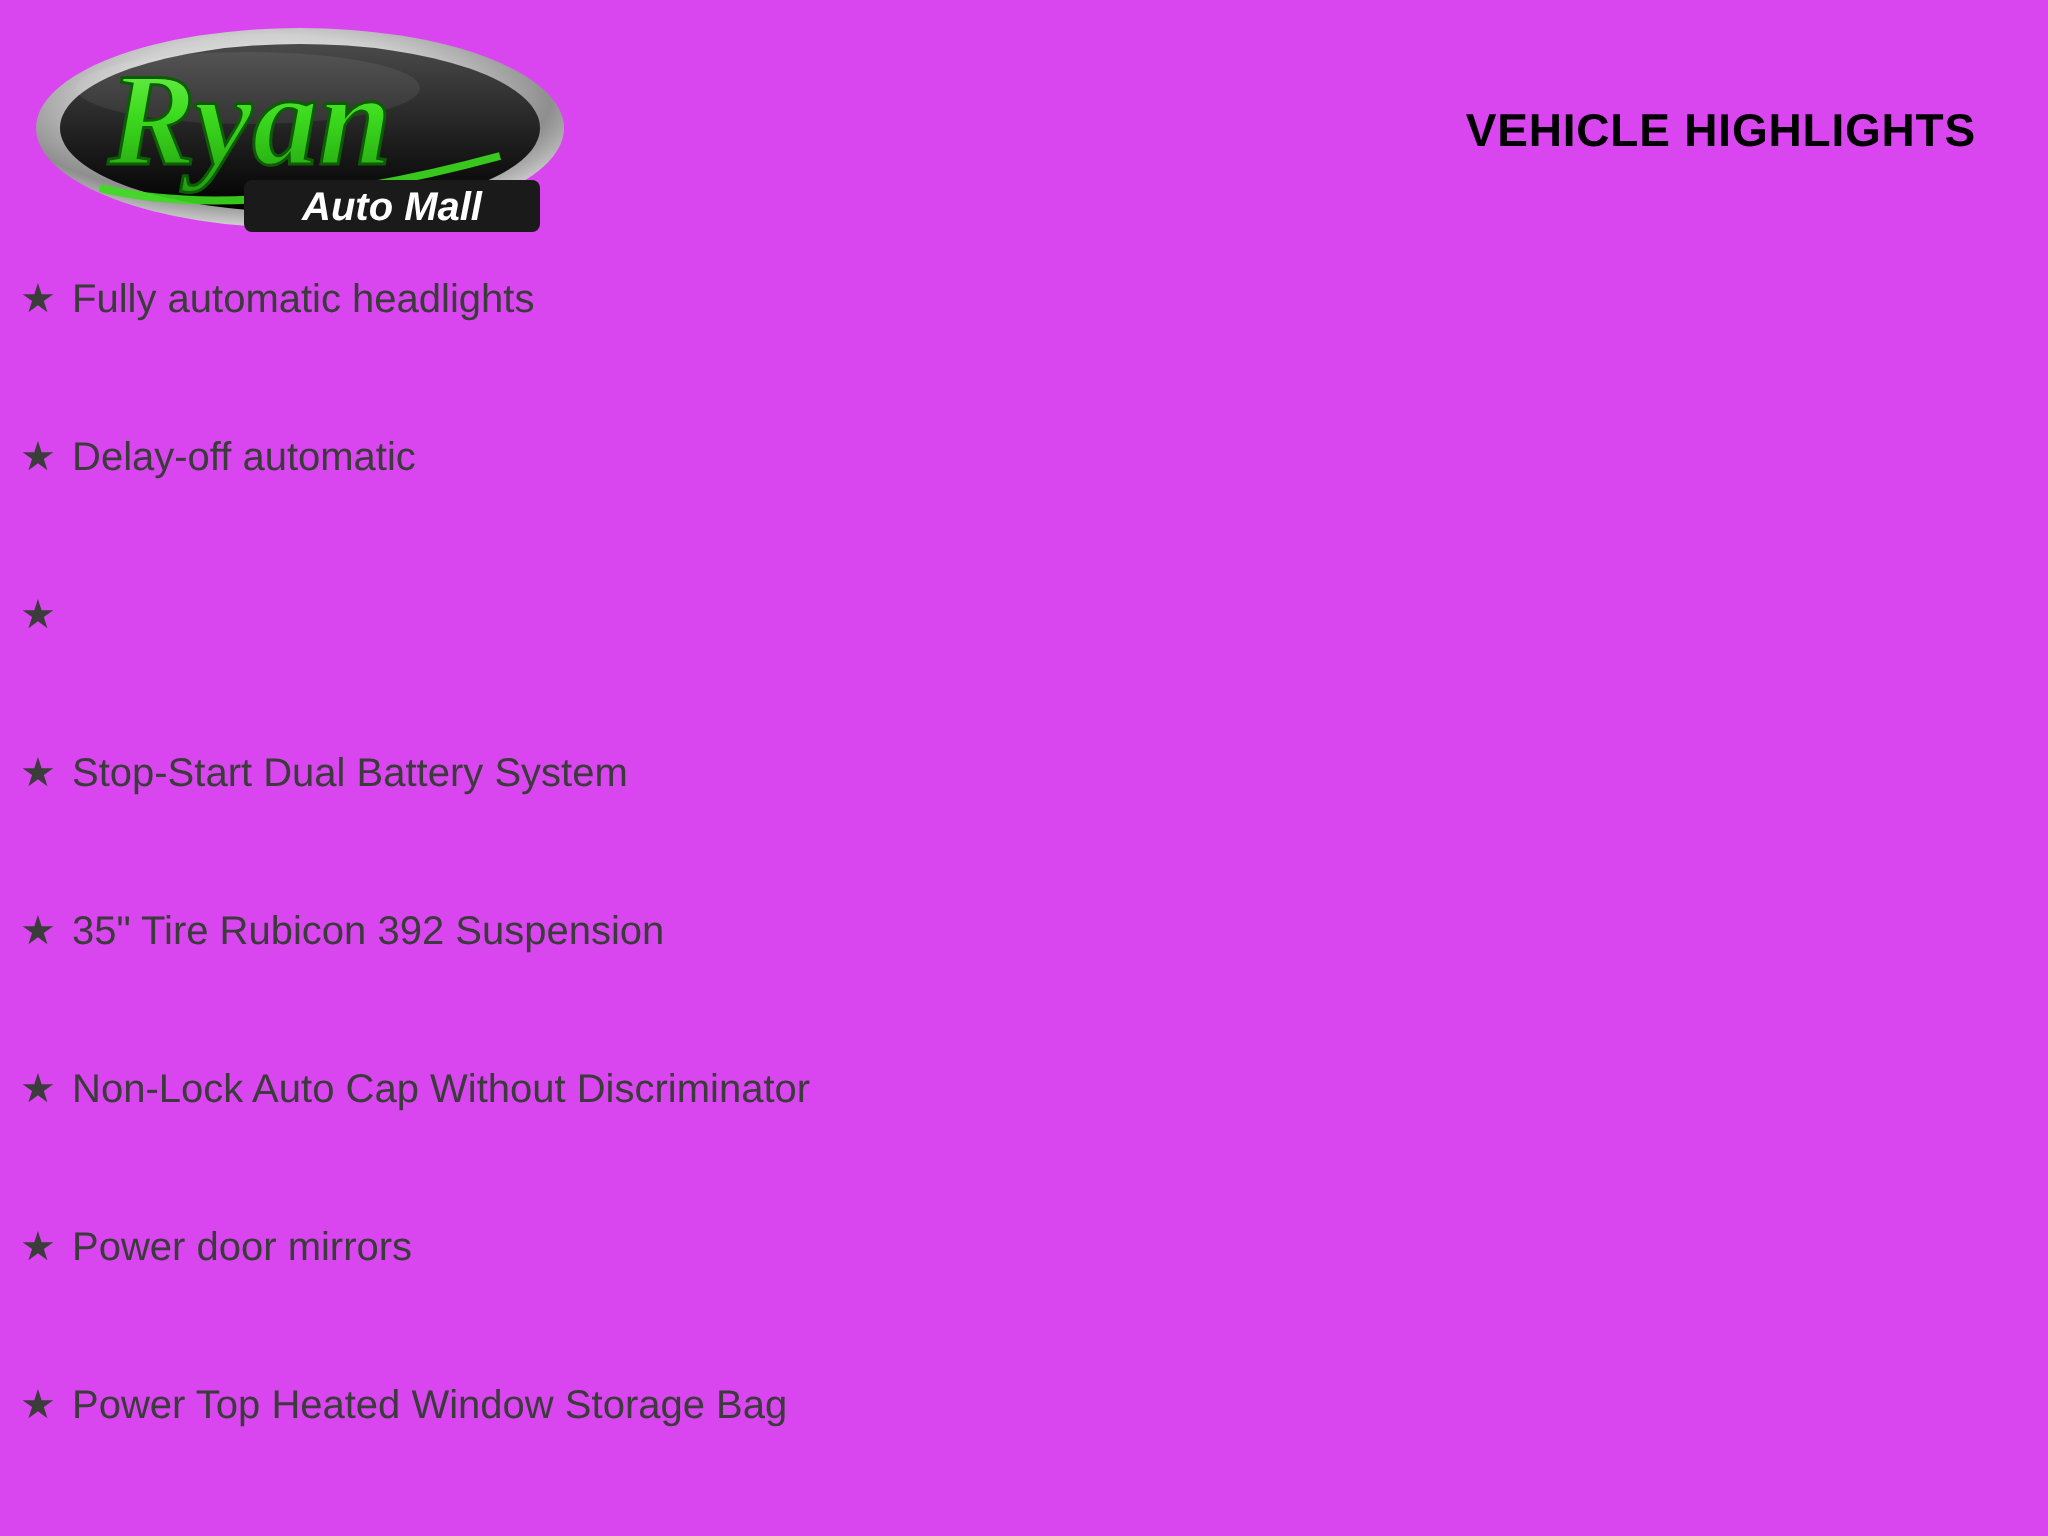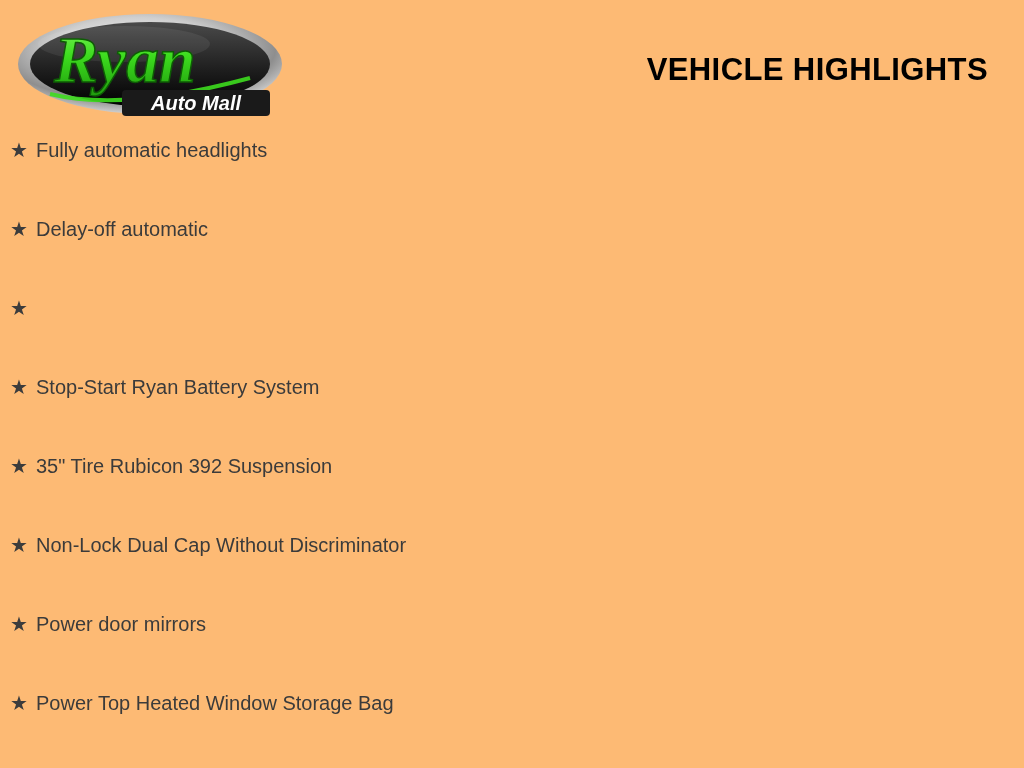--- a/index.html
+++ b/index.html
@@ -10,21 +10,21 @@
     width: 1024px;
     height: 768px;
     background: #ffffff;
     font-family: "Liberation Sans", sans-serif;
     overflow: hidden;
   }
   .page {
     position: relative;
     width: 1024px;
     height: 768px;
-    background: #fdba74;
+    background: #d946ef;
   }
 
   
   .header {
     position: relative;
     height: 130px;
   }
 
   .logo {
     position: absolute;
@@ -32,21 +32,21 @@
     top: 8px;
     width: 280px;
     height: 118px;
   }
   .logo svg { display: block; }
 
   .header-title {
     position: absolute;
     right: 36px;
     top: 52px;
-    font-size: 31px;
+    font-size: 23px;
     font-weight: bold;
     color: #000000;
     letter-spacing: 0.4px;
     white-space: nowrap;
   }
 
   
   .highlights {
     position: absolute;
     left: 0;
@@ -129,29 +129,29 @@
     </li>
     <li class="highlight-item">
       <span class="bullet-star">★</span>
       <span class="highlight-label">Delay-off automatic</span>
     </li>
     <li class="highlight-item">
       <span class="bullet-star">★</span>
     </li>
     <li class="highlight-item">
       <span class="bullet-star">★</span>
-      <span class="highlight-label">Stop-Start Ryan Battery System</span>
+      <span class="highlight-label">Stop-Start Dual Battery System</span>
     </li>
     <li class="highlight-item">
       <span class="bullet-star">★</span>
       <span class="highlight-label">35" Tire Rubicon 392 Suspension</span>
     </li>
     <li class="highlight-item">
       <span class="bullet-star">★</span>
-      <span class="highlight-label">Non-Lock Dual Cap Without Discriminator</span>
+      <span class="highlight-label">Non-Lock Auto Cap Without Discriminator</span>
     </li>
     <li class="highlight-item">
       <span class="bullet-star">★</span>
       <span class="highlight-label">Power door mirrors</span>
     </li>
     <li class="highlight-item">
       <span class="bullet-star">★</span>
       <span class="highlight-label">Power Top Heated Window Storage Bag</span>
     </li>
   </ul>

